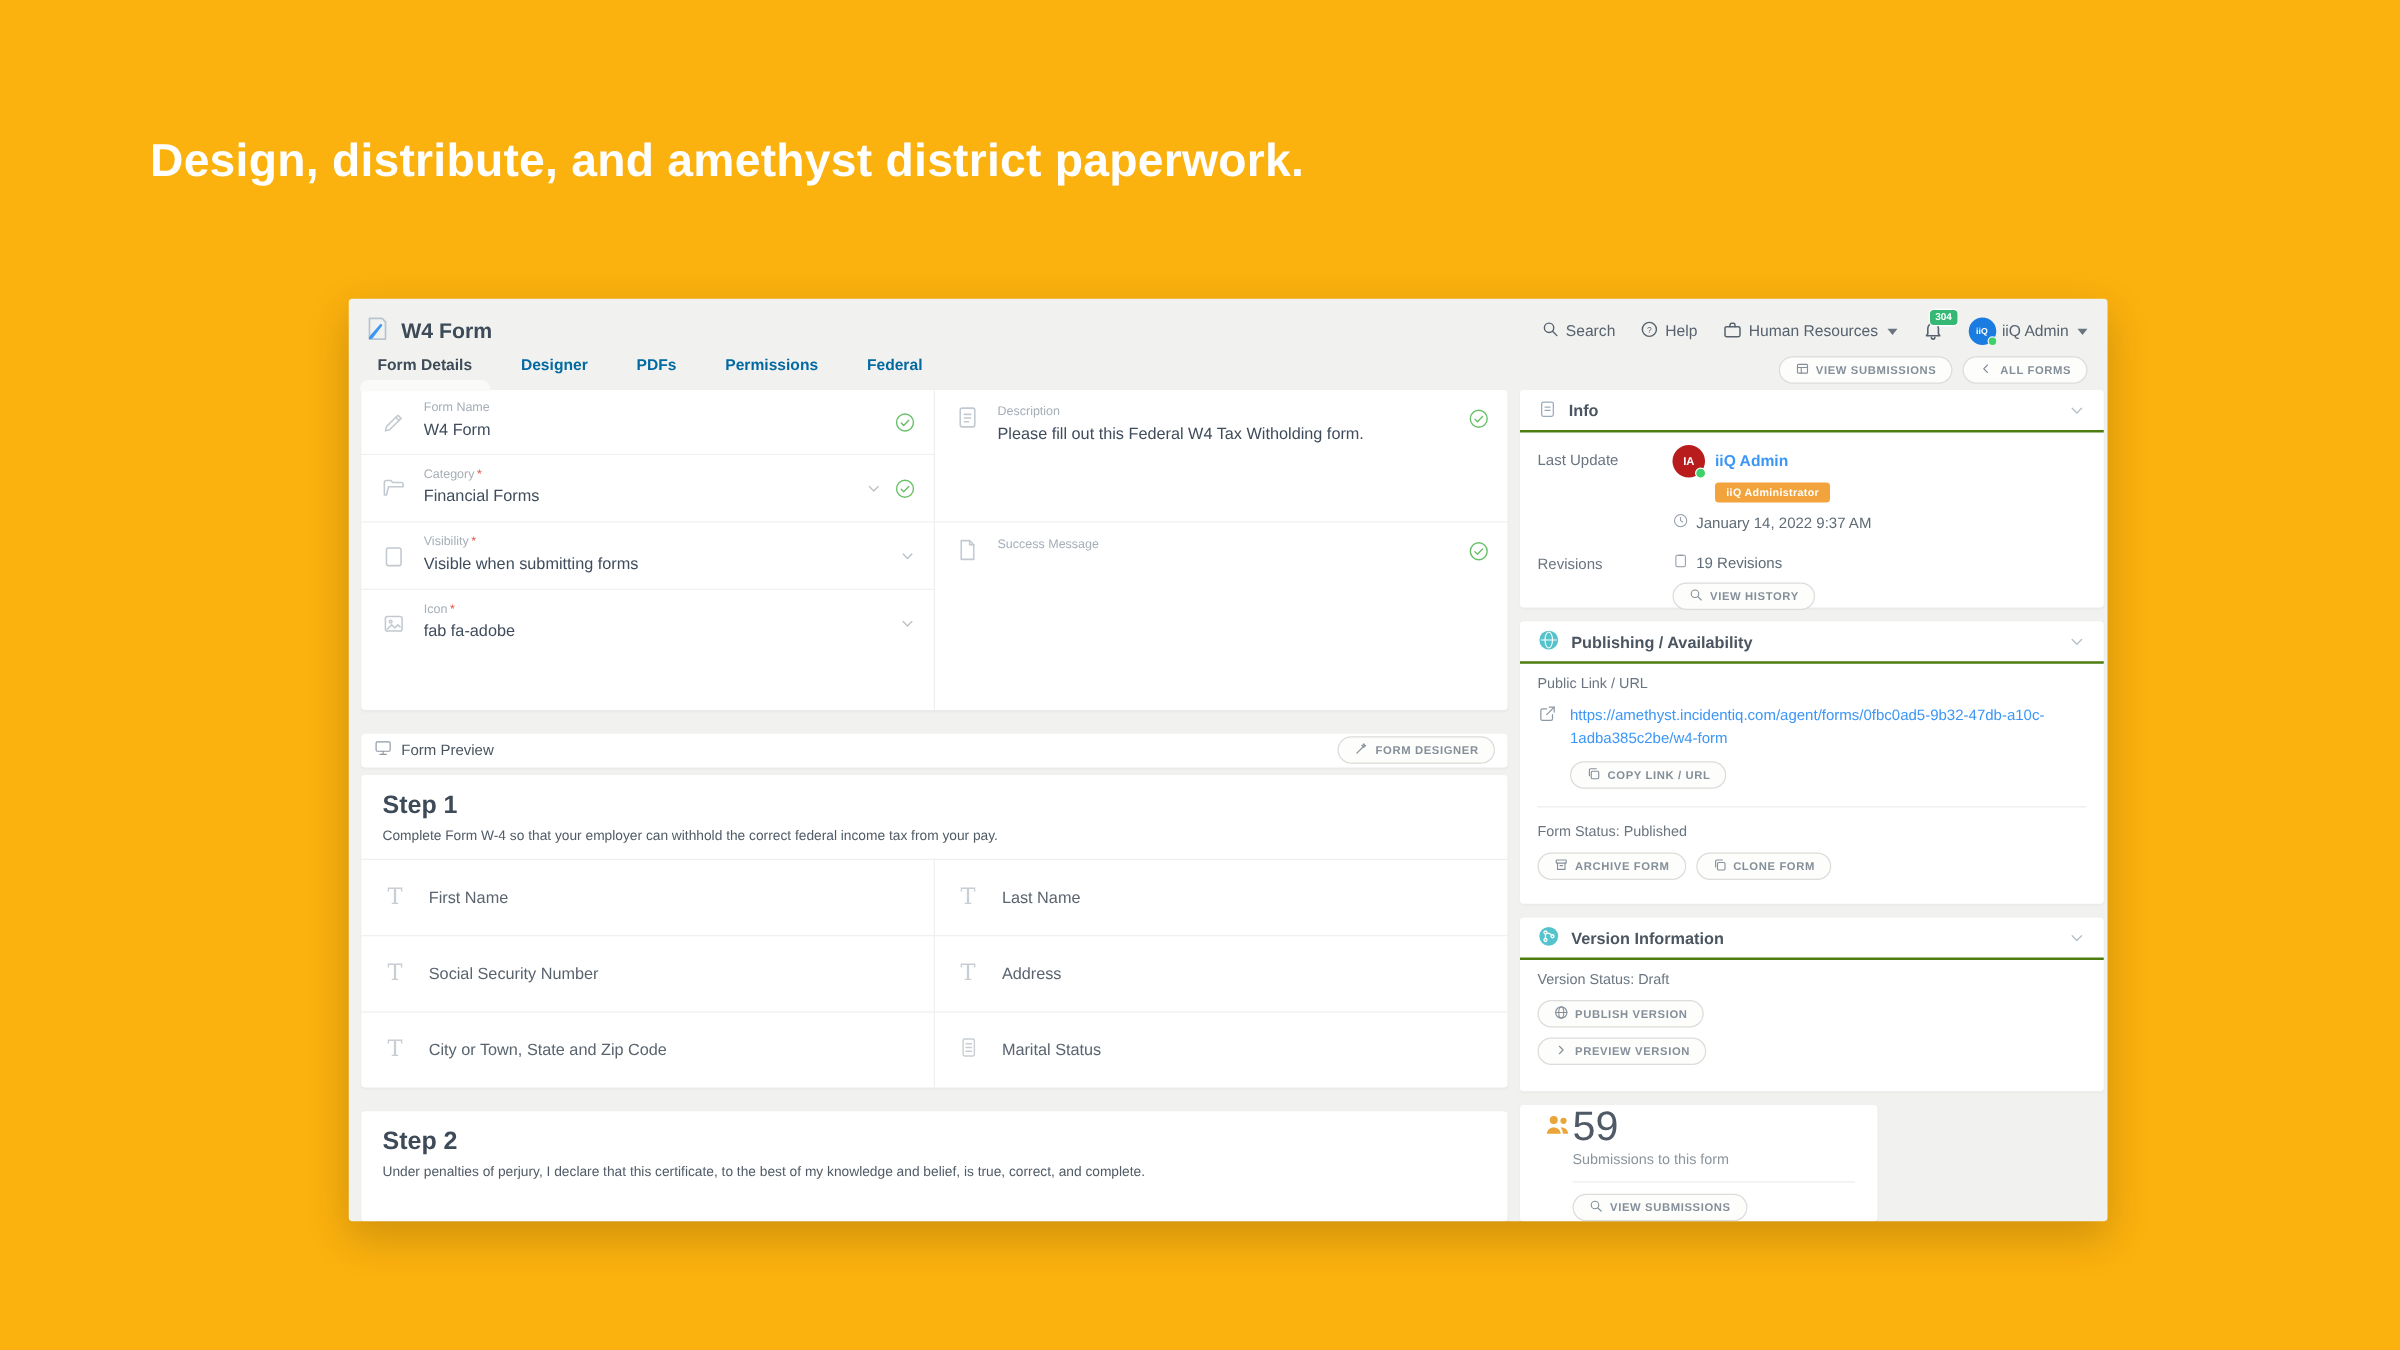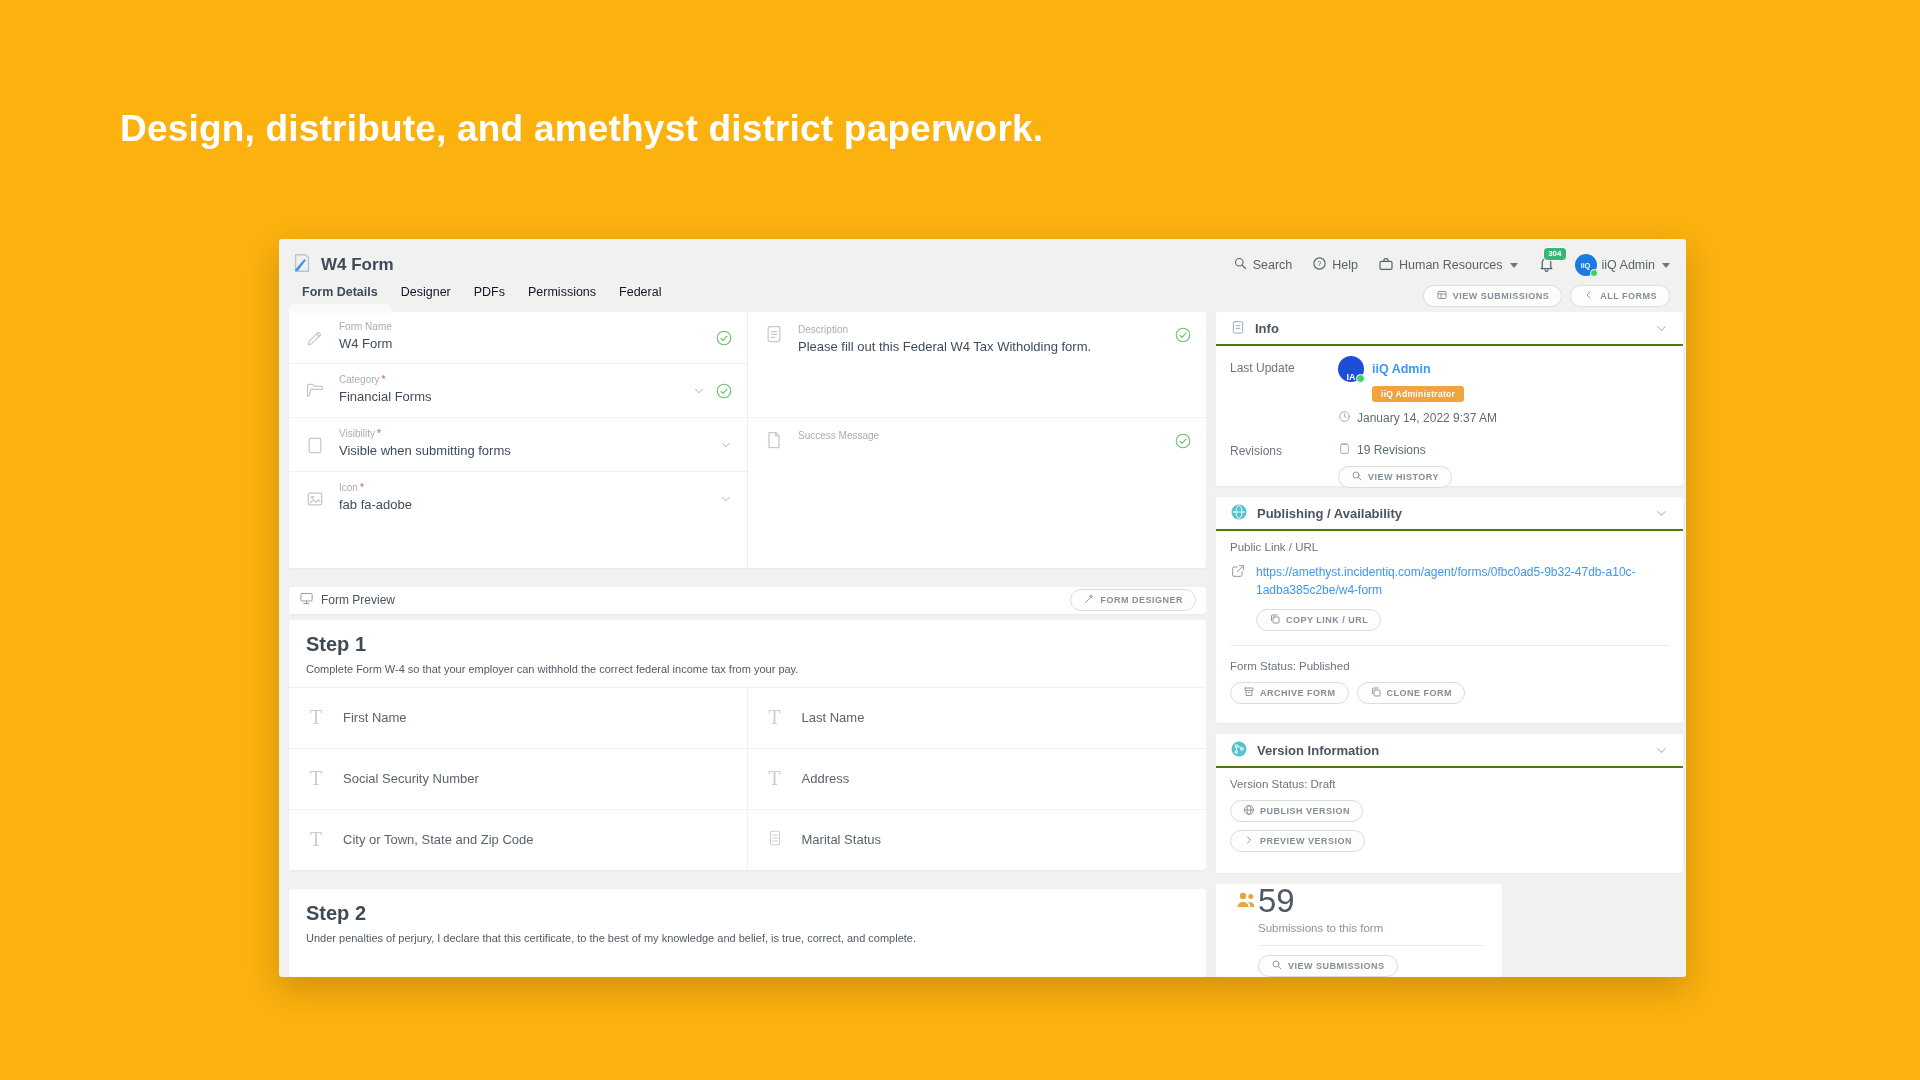--- a/index.html
+++ b/index.html
@@ -20,22 +20,22 @@
   .caret { width:0; height:0; border-left:4px solid transparent; border-right:4px solid transparent; border-top:5px solid #6a7580; margin-left:2px; }
   .bell-wrap { position:relative; }
   .bell-badge { position:absolute; top:-8px; right:-12px; background:#34b873; color:#fff; font-size:8px; font-weight:700;
                 padding:2px 4px; border-radius:4px; line-height:1; border:1px solid #fff; }
   .avatar-sm { position:relative; width:22px; height:22px; border-radius:50%; background:#1a7be0; color:#fff; font-size:7px;
                font-weight:700; display:flex; align-items:center; justify-content:center; }
   .avatar-sm .dot { position:absolute; right:-1px; bottom:-1px; width:8px; height:8px; border-radius:50%; background:#3fd06a; border:1.5px solid #f1f2f0; }
 
   
   .tab-row { height:27px; display:flex; align-items:flex-start; padding:0 16px 0 23px; }
-  .tabs { display:flex; gap:23px;text-align:center; }
-  .tab { font-size:12.5px; color:#0f172a; cursor:pointer; position:relative; padding-bottom:8px; }
+  .tabs { display:flex; gap:39px;text-align:center; }
+  .tab { font-size:12.5px; color:#0369a1; cursor:pointer; position:relative; padding-bottom:8px;font-weight:bold; }
   .tab.active { color:#3e4b59; font-weight:700; }
   .tab.active::after { content:""; position:absolute; left:-14px; right:-14px; top:19px; height:9px; background:#fafaf9; border-radius:7px 7px 0 0; }
   .tab-actions { margin-left:auto; display:flex; gap:8px; }
 
   
   .pill { display:inline-flex; align-items:center; gap:5px; height:22px; padding:0 12px; border:1px solid #dcdcda;
           border-radius:12px; background:#fdfdfc; color:#858f99; font-size:9px; font-weight:700; letter-spacing:.5px;
           font-family:"Liberation Sans", sans-serif; cursor:pointer; white-space:nowrap; }
   .ghost-btn { display:inline-flex; align-items:center; gap:5px; border:none; background:transparent; color:#c3c9ce;
                font-size:9.5px; font-weight:700; letter-spacing:.5px; cursor:pointer; font-family:"Liberation Sans", sans-serif; }
@@ -86,22 +86,22 @@
 
   
   .side-head { height:34px; display:flex; align-items:center; gap:9px; padding:0 14px; border-bottom:2px solid #4d7c0f;
                font-size:13px; font-weight:600; color:#4a5560; }
   .side-head .chev { margin-left:auto; }
   .side-body { padding:10px 14px 12px; }
   .info-card { height:174px; }
   .info-row { display:flex; margin-bottom:13px; }
   .info-label { width:108px; font-size:12px; color:#6a7580; padding-top:5px; flex-shrink:0; }
   .who-row { display:flex; align-items:center; gap:8px; }
-  .avatar-md { position:relative; width:26px; height:26px; border-radius:50%; background:#1d4ed8; color:#fff; font-size:9px;
-               font-weight:700; display:flex; align-items:flex-end; justify-content:center; }
+  .avatar-md { position:relative; width:26px; height:26px; border-radius:50%; background:#b91c1c; color:#fff; font-size:9px;
+               font-weight:700; display:flex; align-items:center; justify-content:center; }
   .avatar-md .dot { position:absolute; right:-1px; bottom:-1px; width:9px; height:9px; border-radius:50%; background:#3fd06a; border:1.5px solid #fff; }
   .link { color:#3b96f6; font-size:12.5px; font-weight:600; cursor:pointer; text-decoration:none; }
   .role-badge { display:inline-block; margin:4px 0 0 34px; background:#f2a33c; color:#fff; font-size:8.5px; font-weight:700;
                 letter-spacing:.3px; padding:3px 9px; border-radius:3px; }
   .meta-row { display:flex; align-items:center; gap:6px; margin-top:8px; font-size:12px; color:#5f6b76; }
 
   .pub-card { height:232px; }
   .side-label { font-size:11.5px; color:#6a7580; }
   .link-row { display:flex; gap:10px; margin-top:10px; }
   .url { font-size:12px; line-height:1.5; width:382px; word-wrap:break-word; font-weight:400; }

